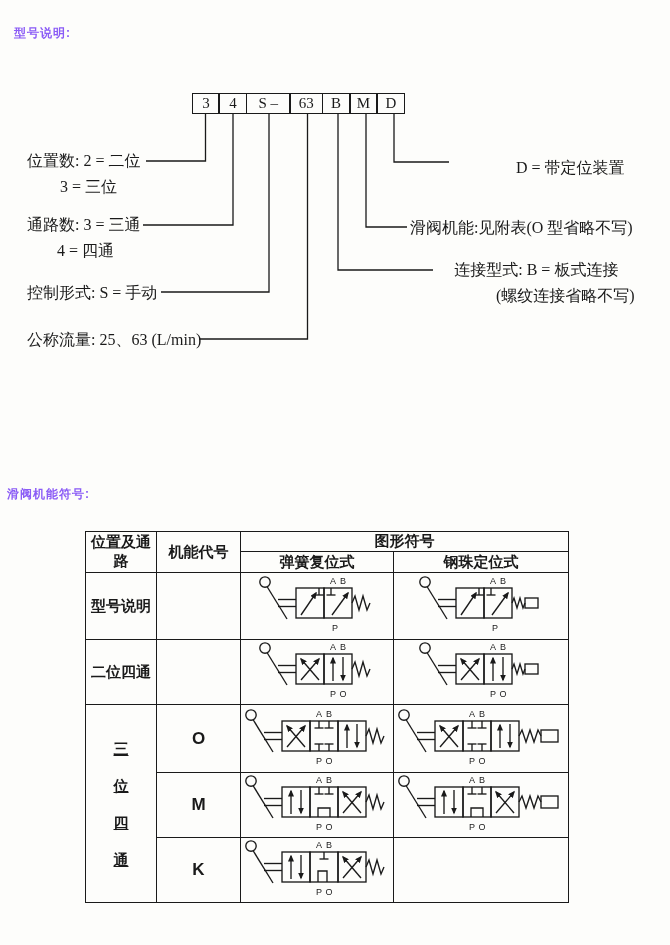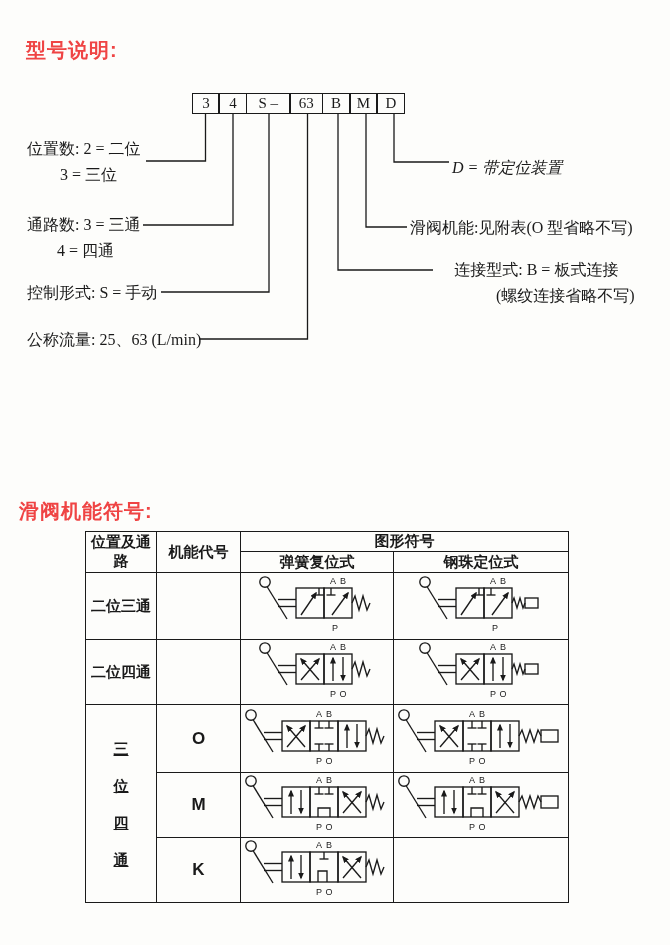--- a/index.html
+++ b/index.html
@@ -1,19 +1,19 @@
 <!DOCTYPE html>
 <html><head>
 <meta charset="utf-8">
 <style>
   html,body{margin:0;padding:0;background:#e8e8e8;}
   .page{position:relative;width:670px;height:945px;background:#fdfdfb;color:#1a1a1a;
         font-family:"Liberation Serif",serif;overflow:hidden;}
-  .h-title{position:absolute;margin:12px;font-family:"Liberation Sans",sans-serif;
-           font-weight:700;font-size:20px;letter-spacing:1px;color:#ef4444;}
+  .h-title{position:absolute;margin:0;font-family:"Liberation Sans",sans-serif;
+           font-weight:700;font-size:12px;letter-spacing:1px;color:#8b5cf6;}
   
   .model-row{position:absolute;left:192px;top:93px;display:flex;}
   .mbox{height:19px;border:1.6px solid #1a1a1a;margin-left:-1.6px;text-align:center;
         font-size:15px;line-height:19px;font-family:"Liberation Serif",serif;}
   .mbox:nth-child(1){width:26px;margin-left:0;}
   .mbox:nth-child(2){width:27px;}
   .mbox:nth-child(3){width:43px;}
   .mbox:nth-child(4){width:32px;}
   .mbox:nth-child(5){width:27px;}
   .mbox:nth-child(6){width:27px;}
@@ -69,37 +69,37 @@
   <svg class="leaders" width="670" height="400">
     <polyline points="205.5,114 205.5,161 146,161"></polyline>
     <polyline points="233,114 233,225 143,225"></polyline>
     <polyline points="269,114 269,292 161,292"></polyline>
     <polyline points="307.5,114 307.5,339 199,339"></polyline>
     <polyline points="338,114 338,270 433,270"></polyline>
     <polyline points="366,114 366,227 407,227"></polyline>
     <polyline points="394,114 394,162 449,162"></polyline>
   </svg>
 
-  <div class="callout" style="left:27px;top:139px;">
+  <div class="callout" style="left:27px;top:151px;">
     <span class="l1">位置数: 2 = 二位</span>
     <span class="l2" style="margin-left:33px;">3 = 三位</span>
   </div>
   <div class="callout" style="left:27px;top:215px;">
     <span class="l1">通路数: 3 = 三通</span>
     <span class="l2" style="margin-left:30px;">4 = 四通</span>
   </div>
   <div class="callout" style="left:27px;top:283px;">
     <span class="l1">控制形式: S = 手动</span>
   </div>
   <div class="callout" style="left:27px;top:330px;">
     <span class="l1">公称流量: 25、63 (L/min)</span>
   </div>
 
   <div class="callout" style="left:452px;top:152px;">
-    <span class="l2" style="font-style:italic;">D = 带定位装置</span>
+    <span class="l2" style="margin-left:64px;">D = 带定位装置</span>
   </div>
   <div class="callout" style="left:410px;top:218px;">
     <span class="l1">滑阀机能:见附表(O 型省略不写)</span>
   </div>
   <div class="callout" style="left:438px;top:260px;text-align:center;">
     <span class="l1">连接型式: B = 板式连接</span>
     <span class="l2" style="margin-left:58px;">(螺纹连接省略不写)</span>
   </div>
 
   <h1 class="h-title" style="left:7px;top:486px;">滑阀机能符号:</h1>
@@ -115,21 +115,21 @@
         <tr style="height:20px;">
       <th rowspan="2">位置及通路</th>
       <th rowspan="2">机能代号</th>
       <th colspan="2">图形符号</th>
     </tr>
     <tr style="height:21px;">
       <th>弹簧复位式</th>
       <th>钢珠定位式</th>
     </tr>
     <tr style="height:67px;">
-      <td class="pos">二位三通</td>
+      <td class="pos">型号说明</td>
       <td class="code"></td>
       <td class="sym">
             <svg class="valve" width="122" height="64" viewBox="0 0 122 64">
               <circle cx="9" cy="8" r="5.2"></circle>
               <line x1="11" y1="12.5" x2="31" y2="45"></line>
               <line x1="22" y1="25.5" x2="40" y2="25.5"></line>
               <line x1="22" y1="32.5" x2="40" y2="32.5"></line>
               <rect x="40" y="14" width="28" height="30"></rect>
               <line x1="45" y1="41" x2="60" y2="19" marker-end="url(#ah)"></line>
               <line x1="63" y1="14" x2="63" y2="21"></line>

